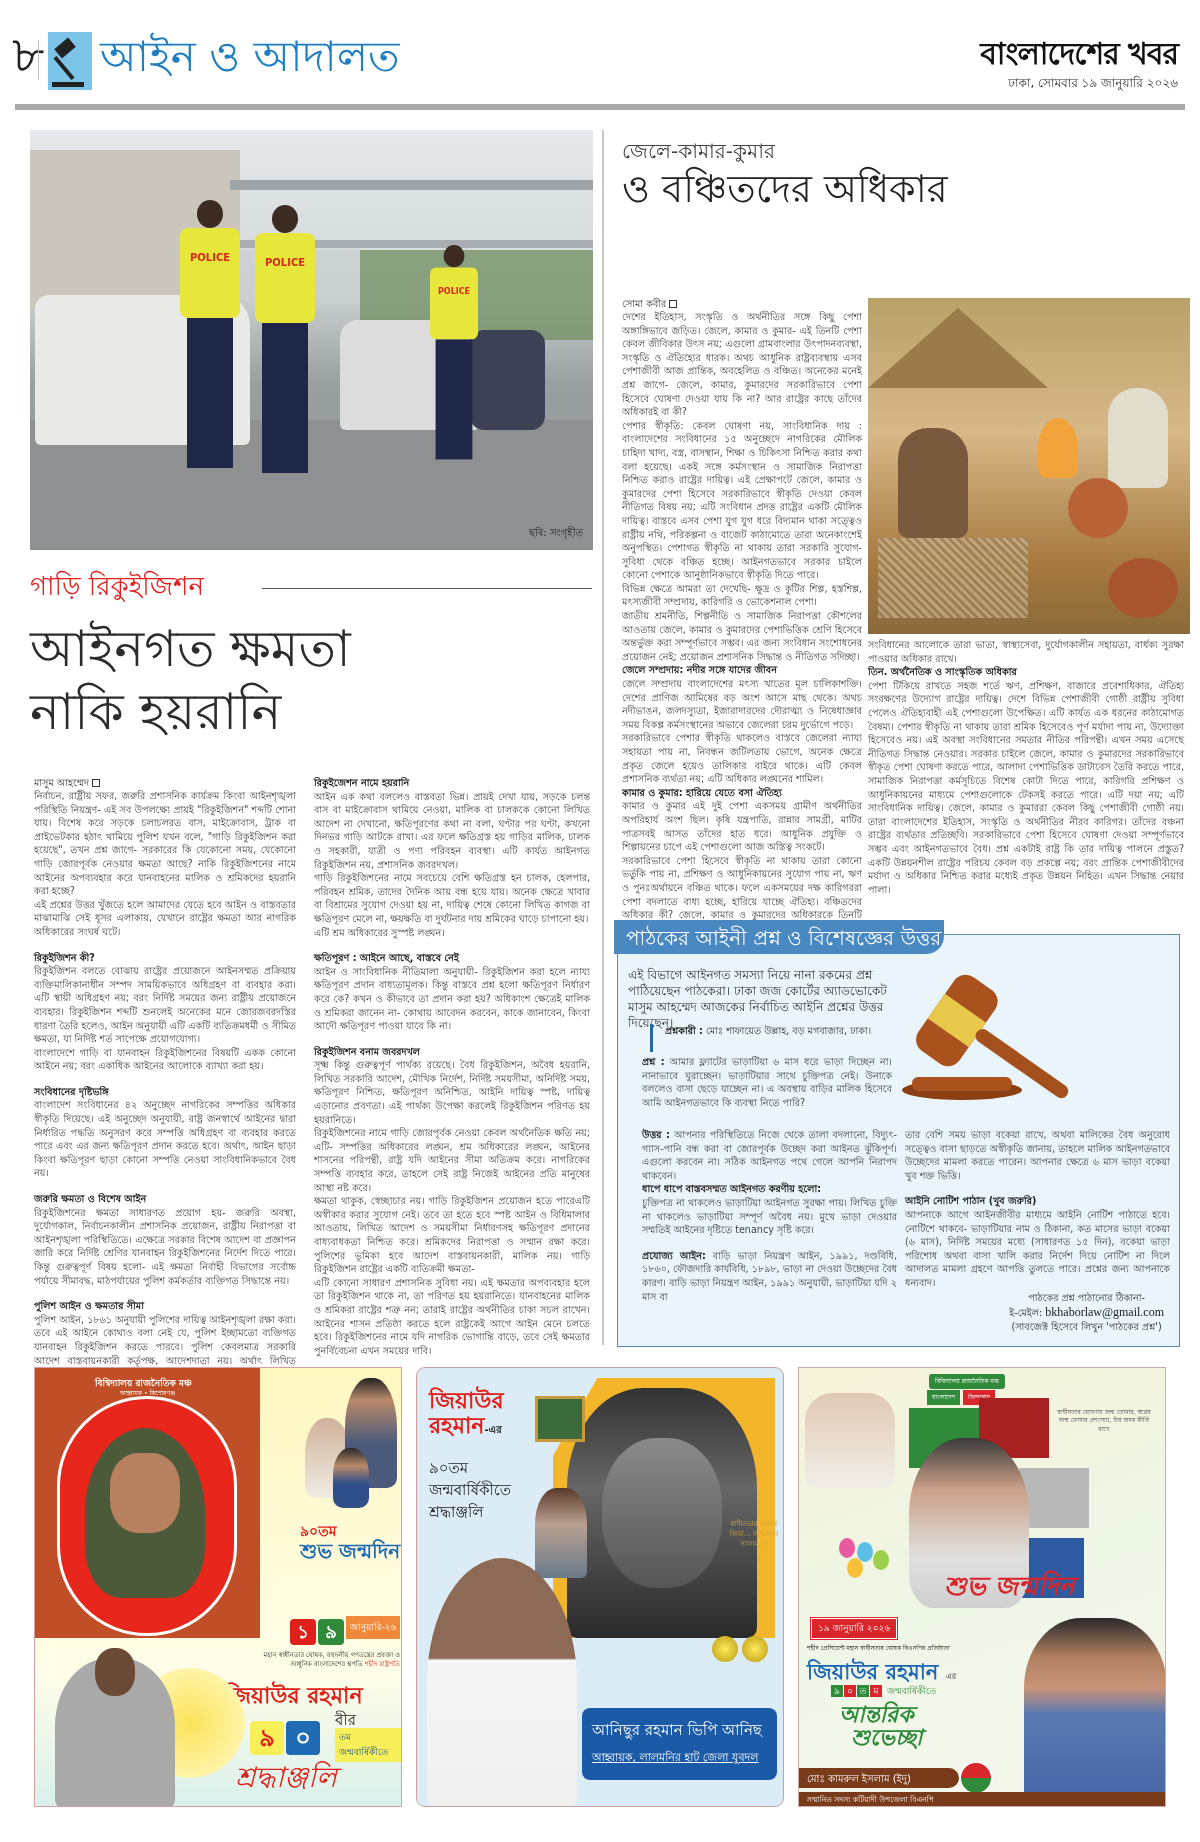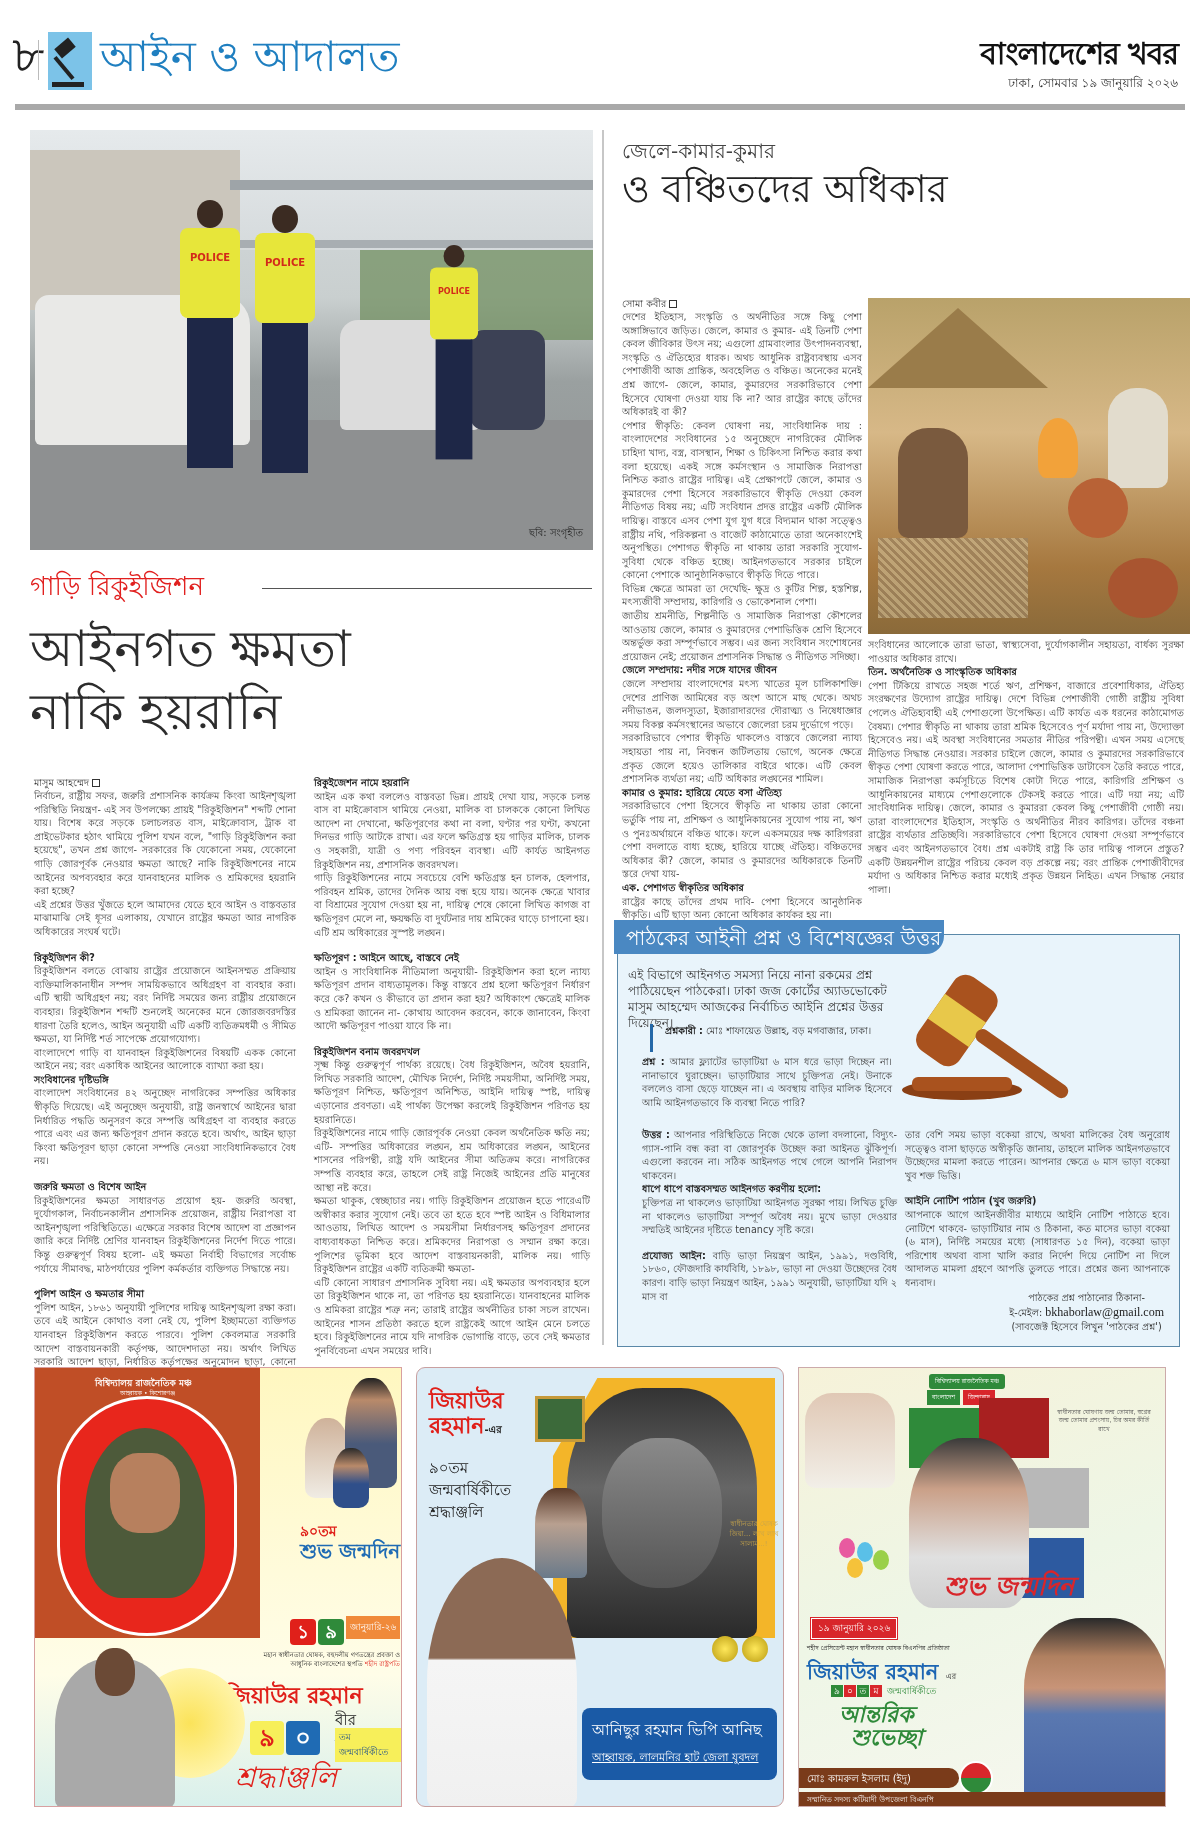--- a/index.html
+++ b/index.html
@@ -201,20 +201,21 @@
 </div>
 <div class="abs body-text" id="ra-narrow" style="left:622px;top:310px;width:240px;">
     <p>দেশের ইতিহাস, সংস্কৃতি ও অর্থনীতির সঙ্গে কিছু পেশা অঙ্গাঙ্গিভাবে জড়িত। জেলে, কামার ও কুমার- এই তিনটি পেশা কেবল জীবিকার উৎস নয়; এগুলো গ্রামবাংলার উৎপাদনব্যবস্থা, সংস্কৃতি ও ঐতিহ্যের ধারক। অথচ আধুনিক রাষ্ট্রব্যবস্থায় এসব পেশাজীবী আজ প্রান্তিক, অবহেলিত ও বঞ্চিত। অনেকের মনেই প্রশ্ন জাগে- জেলে, কামার, কুমারদের সরকারিভাবে পেশা হিসেবে ঘোষণা দেওয়া যায় কি না? আর রাষ্ট্রের কাছে তাঁদের অধিকারই বা কী?</p>
     <p>পেশার স্বীকৃতি: কেবল ঘোষণা নয়, সাংবিধানিক দায় : বাংলাদেশের সংবিধানের ১৫ অনুচ্ছেদে নাগরিকের মৌলিক চাহিদা খাদ্য, বস্ত্র, বাসস্থান, শিক্ষা ও চিকিৎসা নিশ্চিত করার কথা বলা হয়েছে। একই সঙ্গে কর্মসংস্থান ও সামাজিক নিরাপত্তা নিশ্চিত করাও রাষ্ট্রের দায়িত্ব। এই প্রেক্ষাপটে জেলে, কামার ও কুমারদের পেশা হিসেবে সরকারিভাবে স্বীকৃতি দেওয়া কেবল নীতিগত বিষয় নয়; এটি সংবিধান প্রদত্ত রাষ্ট্রের একটি মৌলিক দায়িত্ব। বাস্তবে এসব পেশা যুগ যুগ ধরে বিদ্যমান থাকা সত্ত্বেও রাষ্ট্রীয় নথি, পরিকল্পনা ও বাজেট কাঠামোতে তারা অনেকাংশেই অনুপস্থিত। পেশাগত স্বীকৃতি না থাকায় তারা সরকারি সুযোগ-সুবিধা থেকে বঞ্চিত হচ্ছে। আইনগতভাবে সরকার চাইলে কোনো পেশাকে আনুষ্ঠানিকভাবে স্বীকৃতি দিতে পারে।</p>
     <p>বিভিন্ন ক্ষেত্রে আমরা তা দেখেছি- ক্ষুদ্র ও কুটির শিল্প, হস্তশিল্প, মৎস্যজীবী সম্প্রদায়, কারিগরি ও ভোকেশনাল পেশা।</p>
     <p>জাতীয় শ্রমনীতি, শিল্পনীতি ও সামাজিক নিরাপত্তা কৌশলের আওতায় জেলে, কামার ও কুমারদের পেশাভিত্তিক শ্রেণি হিসেবে অন্তর্ভুক্ত করা সম্পূর্ণভাবে সম্ভব। এর জন্য সংবিধান সংশোধনের প্রয়োজন নেই; প্রয়োজন প্রশাসনিক সিদ্ধান্ত ও নীতিগত সদিচ্ছা।</p>
     <p class="subhead">জেলে সম্প্রদায়: নদীর সঙ্গে যাদের জীবন</p>
     <p>জেলে সম্প্রদায় বাংলাদেশের মৎস্য খাতের মূল চালিকাশক্তি। দেশের প্রাণিজ আমিষের বড় অংশ আসে মাছ থেকে। অথচ নদীভাঙন, জলদস্যুতা, ইজারাদারদের দৌরাত্ম্য ও নিষেধাজ্ঞার সময় বিকল্প কর্মসংস্থানের অভাবে জেলেরা চরম দুর্ভোগে পড়ে।</p>
     <p>সরকারিভাবে পেশার স্বীকৃতি থাকলেও বাস্তবে জেলেরা ন্যায্য সহায়তা পায় না, নিবন্ধন জটিলতায় ভোগে, অনেক ক্ষেত্রে প্রকৃত জেলে হয়েও তালিকার বাইরে থাকে। এটি কেবল প্রশাসনিক ব্যর্থতা নয়; এটি অধিকার লঙ্ঘনের শামিল।</p>
     <p class="subhead">কামার ও কুমার: হারিয়ে যেতে বসা ঐতিহ্য</p>
+    <p>কামার ও কুমার এই দুই পেশা একসময় গ্রামীণ অর্থনীতির অপরিহার্য অংশ ছিল। কৃষি যন্ত্রপাতি, রান্নার সামগ্রী, মাটির পাত্রসবই আসত তাঁদের হাত ধরে। আধুনিক প্রযুক্তি ও শিল্পায়নের চাপে এই পেশাগুলো আজ অস্তিত্ব সংকটে।</p>
     <p>সরকারিভাবে পেশা হিসেবে স্বীকৃতি না থাকায় তারা কোনো ভর্তুকি পায় না, প্রশিক্ষণ ও আধুনিকায়নের সুযোগ পায় না, ঋণ ও পুনঃঅর্থায়নে বঞ্চিত থাকে। ফলে একসময়ের দক্ষ কারিগররা পেশা বদলাতে বাধ্য হচ্ছে, হারিয়ে যাচ্ছে ঐতিহ্য। বঞ্চিতদের অধিকার কী? জেলে, কামার ও কুমারদের অধিকারকে তিনটি স্তরে দেখা যায়-</p>
     <p class="subhead">এক. পেশাগত স্বীকৃতির অধিকার</p>
     <p>রাষ্ট্রের কাছে তাঁদের প্রথম দাবি- পেশা হিসেবে আনুষ্ঠানিক স্বীকৃতি। এটি ছাড়া অন্য কোনো অধিকার কার্যকর হয় না।</p>
     <p class="subhead">দুই. সামাজিক নিরাপত্তার অধিকার</p>
   </div>
 <div class="abs art-illustration">
   <div class="abs hut"></div>
   <div class="abs man1"></div>
   <div class="abs fire"></div>
   <div class="abs man2"></div>
@@ -236,21 +237,21 @@
 </div>
 <div class="abs byline" style="left:34px;top:776px;">
   <span>মাসুম আহম্মেদ</span><span class="box"></span>
 </div>
 <div class="abs body-text" id="la-col1" style="left:34px;top:789px;width:262px;">
     <p>নির্বাচন, রাষ্ট্রীয় সফর, জরুরি প্রশাসনিক কার্যক্রম কিংবা আইনশৃঙ্খলা পরিস্থিতি নিয়ন্ত্রণ- এই সব উপলক্ষ্যে প্রায়ই "রিকুইজিশন" শব্দটি শোনা যায়। বিশেষ করে সড়কে চলাচলরত বাস, মাইক্রোবাস, ট্রাক বা প্রাইভেটকার হঠাৎ থামিয়ে পুলিশ যখন বলে, "গাড়ি রিকুইজিশন করা হয়েছে", তখন প্রশ্ন জাগে- সরকারের কি যেকোনো সময়, যেকোনো গাড়ি জোরপূর্বক নেওয়ার ক্ষমতা আছে? নাকি রিকুইজিশনের নামে আইনের অপব্যবহার করে যানবাহনের মালিক ও শ্রমিকদের হয়রানি করা হচ্ছে?</p>
     <p>এই প্রশ্নের উত্তর খুঁজতে হলে আমাদের যেতে হবে আইন ও বাস্তবতার মাঝামাঝি সেই ধূসর এলাকায়, যেখানে রাষ্ট্রের ক্ষমতা আর নাগরিক অধিকারের সংঘর্ষ ঘটে।</p>
     <p class="subhead" style="margin-top: 12px;">রিকুইজিশন কী?</p>
     <p>রিকুইজিশন বলতে বোঝায় রাষ্ট্রের প্রয়োজনে আইনসম্মত প্রক্রিয়ায় ব্যক্তিমালিকানাধীন সম্পদ সাময়িকভাবে অধিগ্রহণ বা ব্যবহার করা। এটি স্থায়ী অধিগ্রহণ নয়; বরং নির্দিষ্ট সময়ের জন্য রাষ্ট্রীয় প্রয়োজনে ব্যবহার। রিকুইজিশন শব্দটি শুনলেই অনেকের মনে জোরজবরদস্তির ধারণা তৈরি হলেও, আইন অনুযায়ী এটি একটি ব্যতিক্রমধর্মী ও সীমিত ক্ষমতা, যা নির্দিষ্ট শর্ত সাপেক্ষে প্রয়োগযোগ্য।</p>
     <p>বাংলাদেশে গাড়ি বা যানবাহন রিকুইজিশনের বিষয়টি একক কোনো আইনে নয়; বরং একাধিক আইনের আলোকে ব্যাখ্যা করা হয়।</p>
-    <p class="subhead" style="margin-top: 0;">সংবিধানের দৃষ্টিভঙ্গি</p>
+    <p class="subhead" style="margin-top: 12px;">সংবিধানের দৃষ্টিভঙ্গি</p>
     <p>বাংলাদেশ সংবিধানের ৪২ অনুচ্ছেদ নাগরিকের সম্পত্তির অধিকার স্বীকৃতি দিয়েছে। এই অনুচ্ছেদ অনুযায়ী, রাষ্ট্র জনস্বার্থে আইনের দ্বারা নির্ধারিত পদ্ধতি অনুসরণ করে সম্পত্তি অধিগ্রহণ বা ব্যবহার করতে পারে এবং এর জন্য ক্ষতিপূরণ প্রদান করতে হবে। অর্থাৎ, আইন ছাড়া কিংবা ক্ষতিপূরণ ছাড়া কোনো সম্পত্তি নেওয়া সাংবিধানিকভাবে বৈধ নয়।</p>
     <p class="subhead" style="margin-top: 12px;">জরুরি ক্ষমতা ও বিশেষ আইন</p>
     <p>রিকুইজিশনের ক্ষমতা সাধারণত প্রয়োগ হয়- জরুরি অবস্থা, দুর্যোগকাল, নির্বাচনকালীন প্রশাসনিক প্রয়োজন, রাষ্ট্রীয় নিরাপত্তা বা আইনশৃঙ্খলা পরিস্থিতিতে। এক্ষেত্রে সরকার বিশেষ আদেশ বা প্রজ্ঞাপন জারি করে নির্দিষ্ট শ্রেণির যানবাহন রিকুইজিশনের নির্দেশ দিতে পারে।কিন্তু গুরুত্বপূর্ণ বিষয় হলো- এই ক্ষমতা নির্বাহী বিভাগের সর্বোচ্চ পর্যায়ে সীমাবদ্ধ, মাঠপর্যায়ের পুলিশ কর্মকর্তার ব্যক্তিগত সিদ্ধান্তে নয়।</p>
     <p class="subhead" style="margin-top: 12px;">পুলিশ আইন ও ক্ষমতার সীমা</p>
     <p>পুলিশ আইন, ১৮৬১ অনুযায়ী পুলিশের দায়িত্ব আইনশৃঙ্খলা রক্ষা করা। তবে এই আইনে কোথাও বলা নেই যে, পুলিশ ইচ্ছামতো ব্যক্তিগত যানবাহন রিকুইজিশন করতে পারবে। পুলিশ কেবলমাত্র সরকারি আদেশ বাস্তবায়নকারী কর্তৃপক্ষ, আদেশদাতা নয়। অর্থাৎ লিখিত সরকারি আদেশ ছাড়া, নির্ধারিত কর্তৃপক্ষের অনুমোদন ছাড়া, কোনো গাড়ি রিকুইজিশন করা, আইনগতভাবে প্রশ্নবিদ্ধ।</p>
   </div>
 <div class="abs body-text" id="la-col2" style="left:314px;top:776px;width:276px;">
     <p class="subhead">রিকুইজেশন নামে হয়রানি</p>
     <p>আইন এক কথা বললেও বাস্তবতা ভিন্ন। প্রায়ই দেখা যায়, সড়কে চলন্ত বাস বা মাইক্রোবাস থামিয়ে নেওয়া, মালিক বা চালককে কোনো লিখিত আদেশ না দেখানো, ক্ষতিপূরণের কথা না বলা, ঘণ্টার পর ঘণ্টা, কখনো দিনভর গাড়ি আটকে রাখা। এর ফলে ক্ষতিগ্রস্ত হয় গাড়ির মালিক, চালক ও সহকারী, যাত্রী ও পণ্য পরিবহন ব্যবস্থা। এটি কার্যত আইনগত রিকুইজিশন নয়, প্রশাসনিক জবরদখল।</p>
     <p>গাড়ি রিকুইজিশনের নামে সবচেয়ে বেশি ক্ষতিগ্রস্ত হন চালক, হেলপার, পরিবহন শ্রমিক, তাদের দৈনিক আয় বন্ধ হয়ে যায়। অনেক ক্ষেত্রে খাবার বা বিশ্রামের সুযোগ দেওয়া হয় না, দায়িত্ব শেষে কোনো লিখিত কাগজ বা ক্ষতিপূরণ মেলে না, ক্ষয়ক্ষতি বা দুর্ঘটনার দায় শ্রমিকের ঘাড়ে চাপানো হয়।</p>

